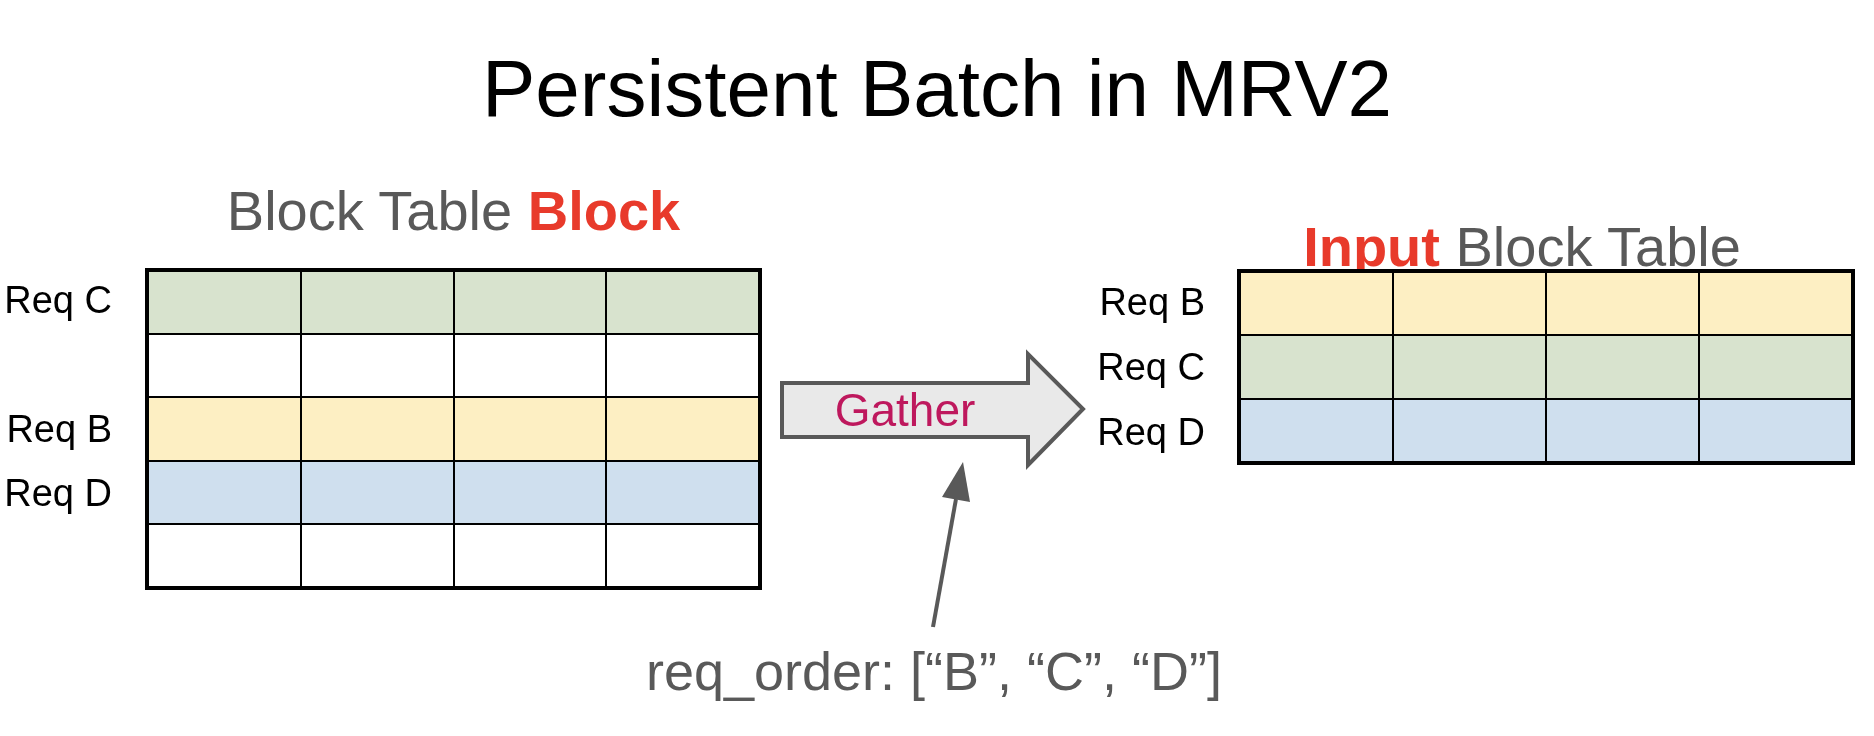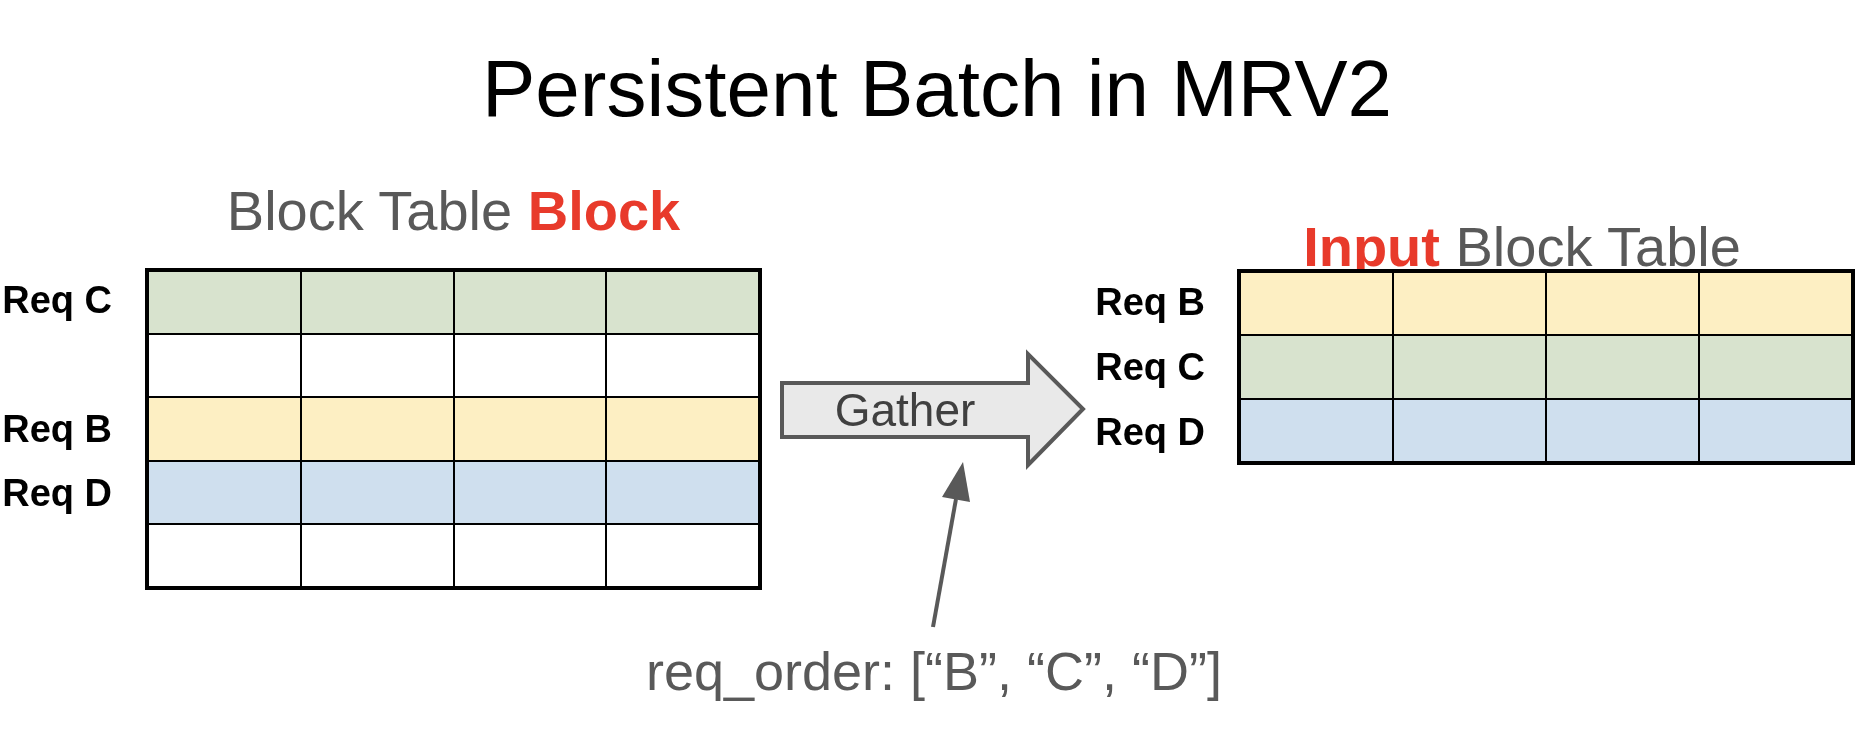--- a/index.html
+++ b/index.html
@@ -63,21 +63,20 @@
   .cell.blue   { background: var(--cell_blue); }
   .cell.white  { background: #ffffff; }
 
   .req-label {
     position: absolute;
     font-size: 38px;
     line-height: 44px;
     color: #000000;
     text-align: right;
     white-space: nowrap;
-    font-weight: bold;
   }
   .req-label.left-col  { left: 0;      width: 112px; }
   .req-label.right-col { left: 1005px; width: 200px; }
 
   #gather-arrow-svg {
     position: absolute;
     left: 770px;
     top: 345px;
     width: 330px;
     height: 130px;
@@ -89,21 +88,21 @@
     stroke-linejoin: miter;
   }
   .gather-label {
     position: absolute;
     left: 782px;
     top: 387px;
     width: 246px;
     text-align: center;
     font-size: 46px;
     line-height: 46px;
-    color: #404040;
+    color: #be185d;
     white-space: nowrap;
   }
   #annotation-arrow-svg {
     position: absolute;
     left: 900px;
     top: 450px;
     width: 120px;
     height: 190px;
   }
   #annotation-arrow-svg line {

